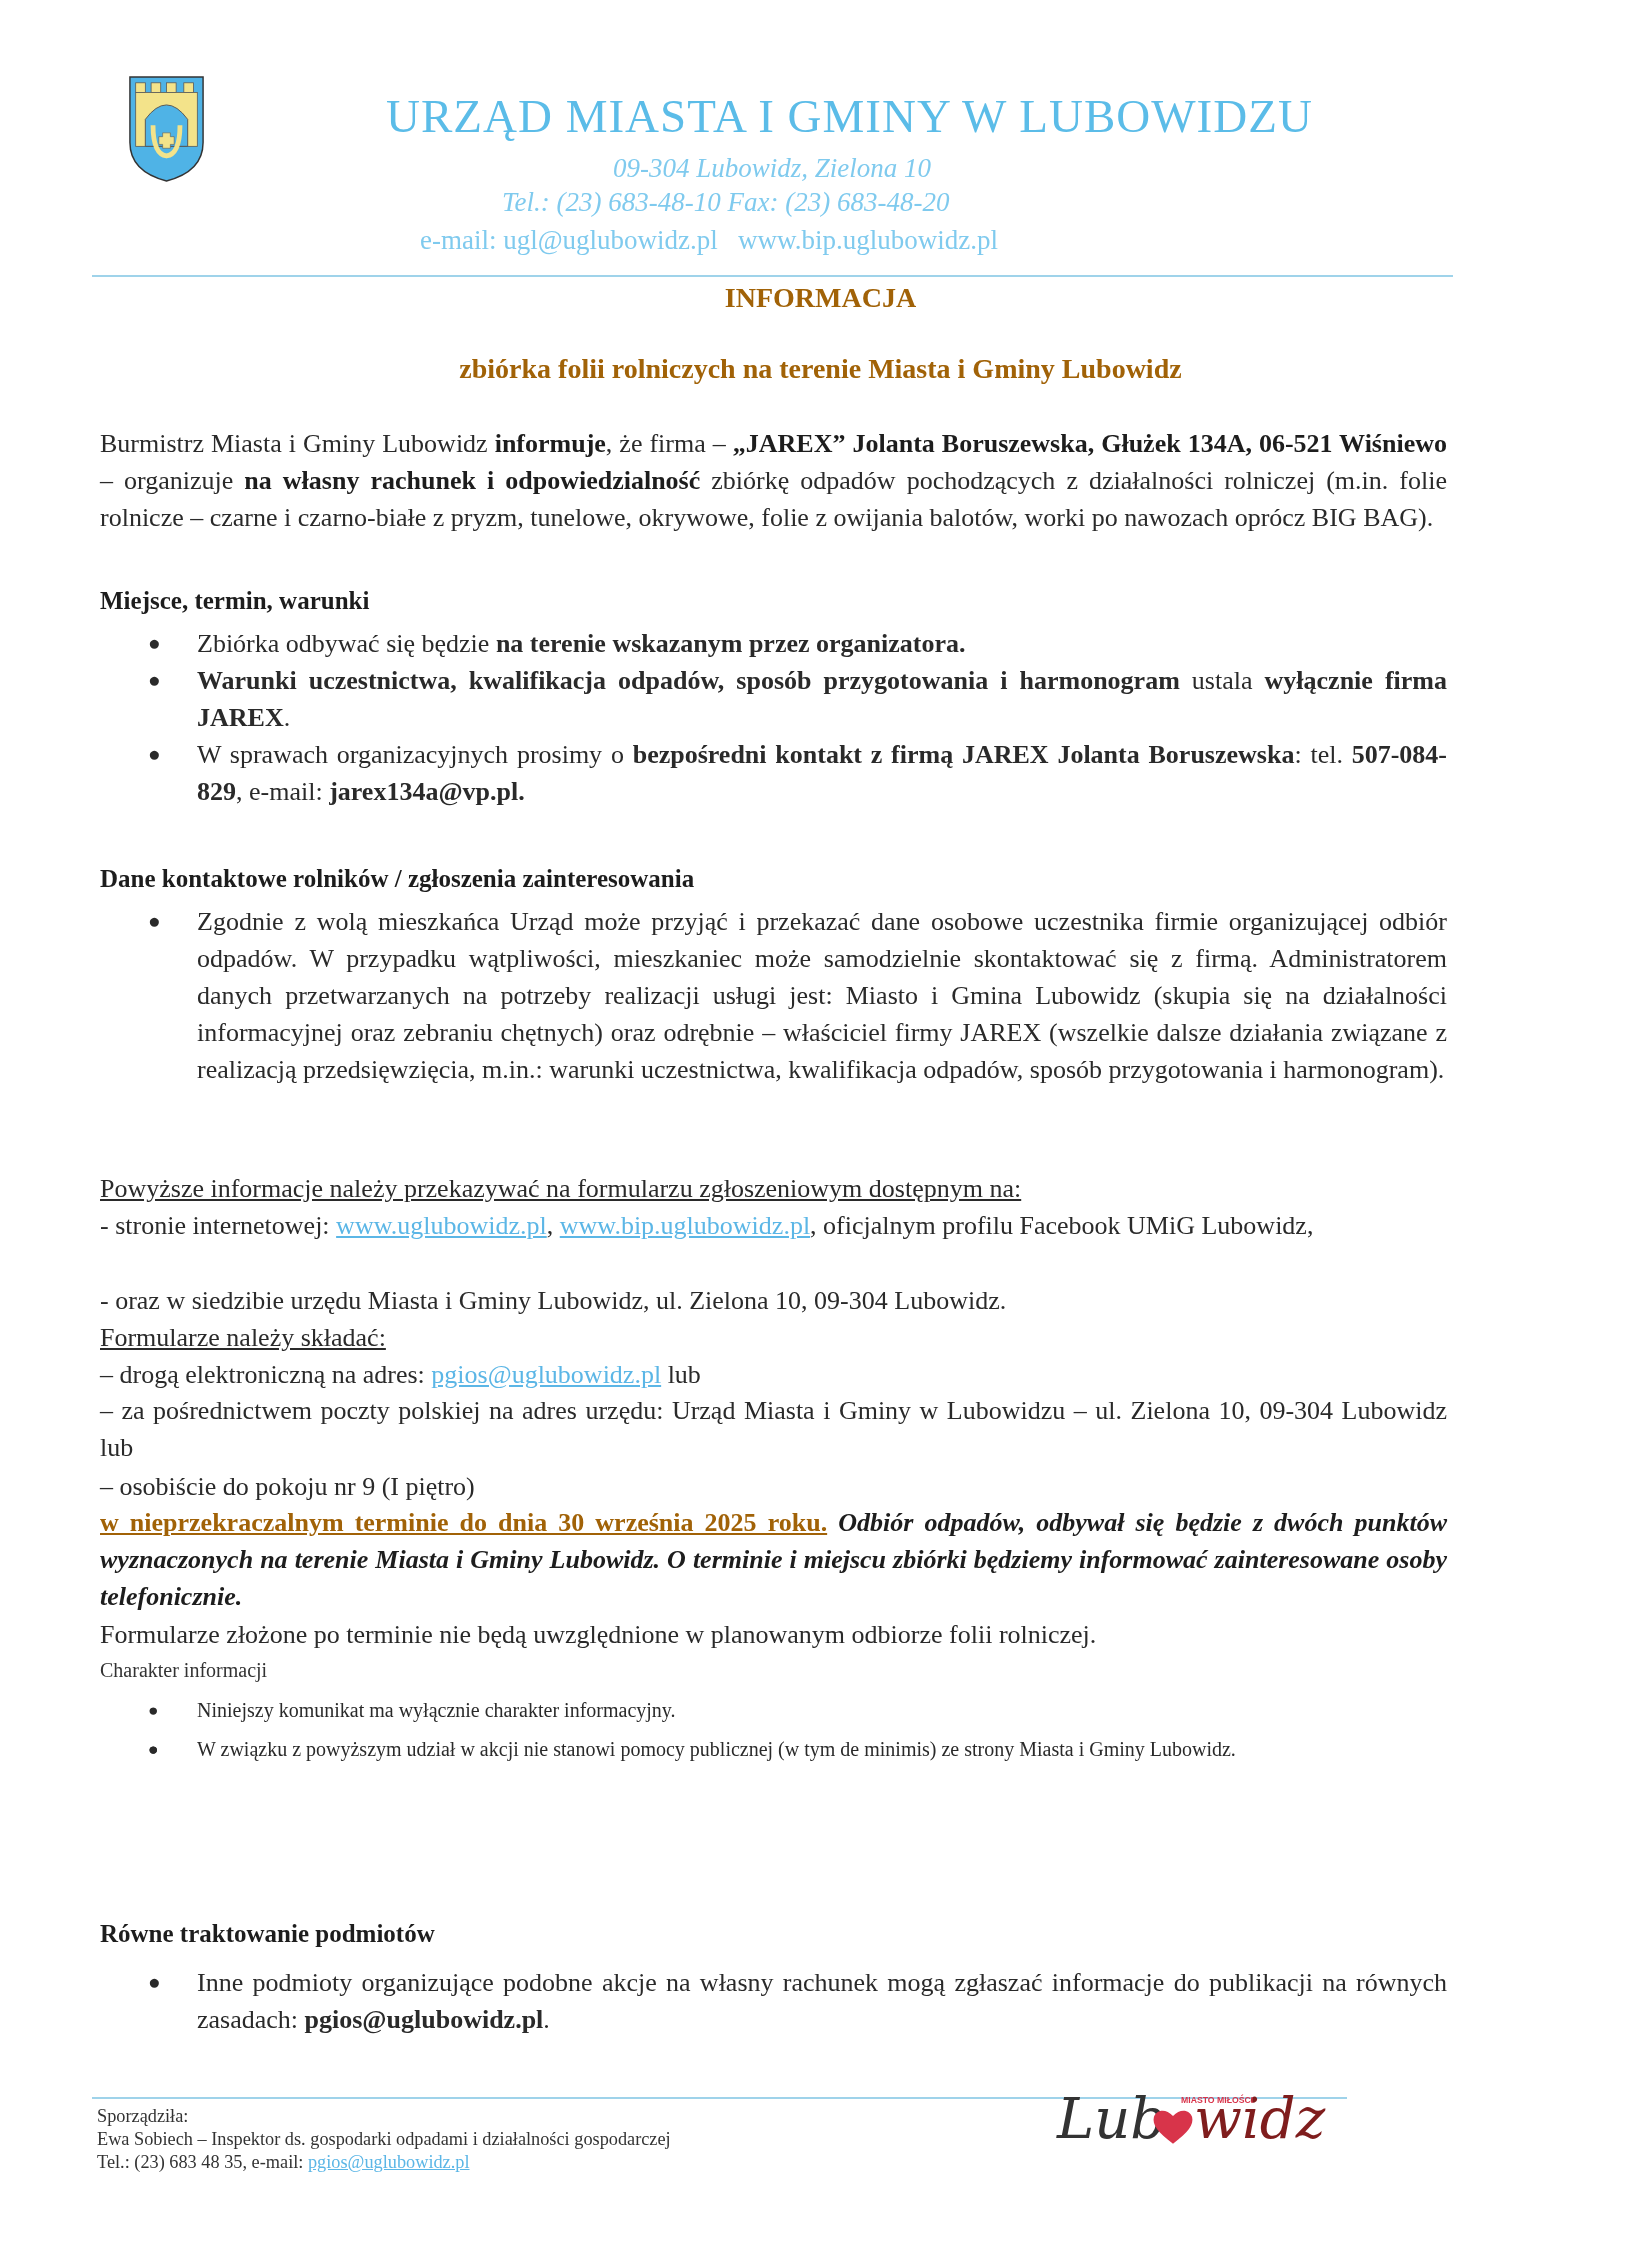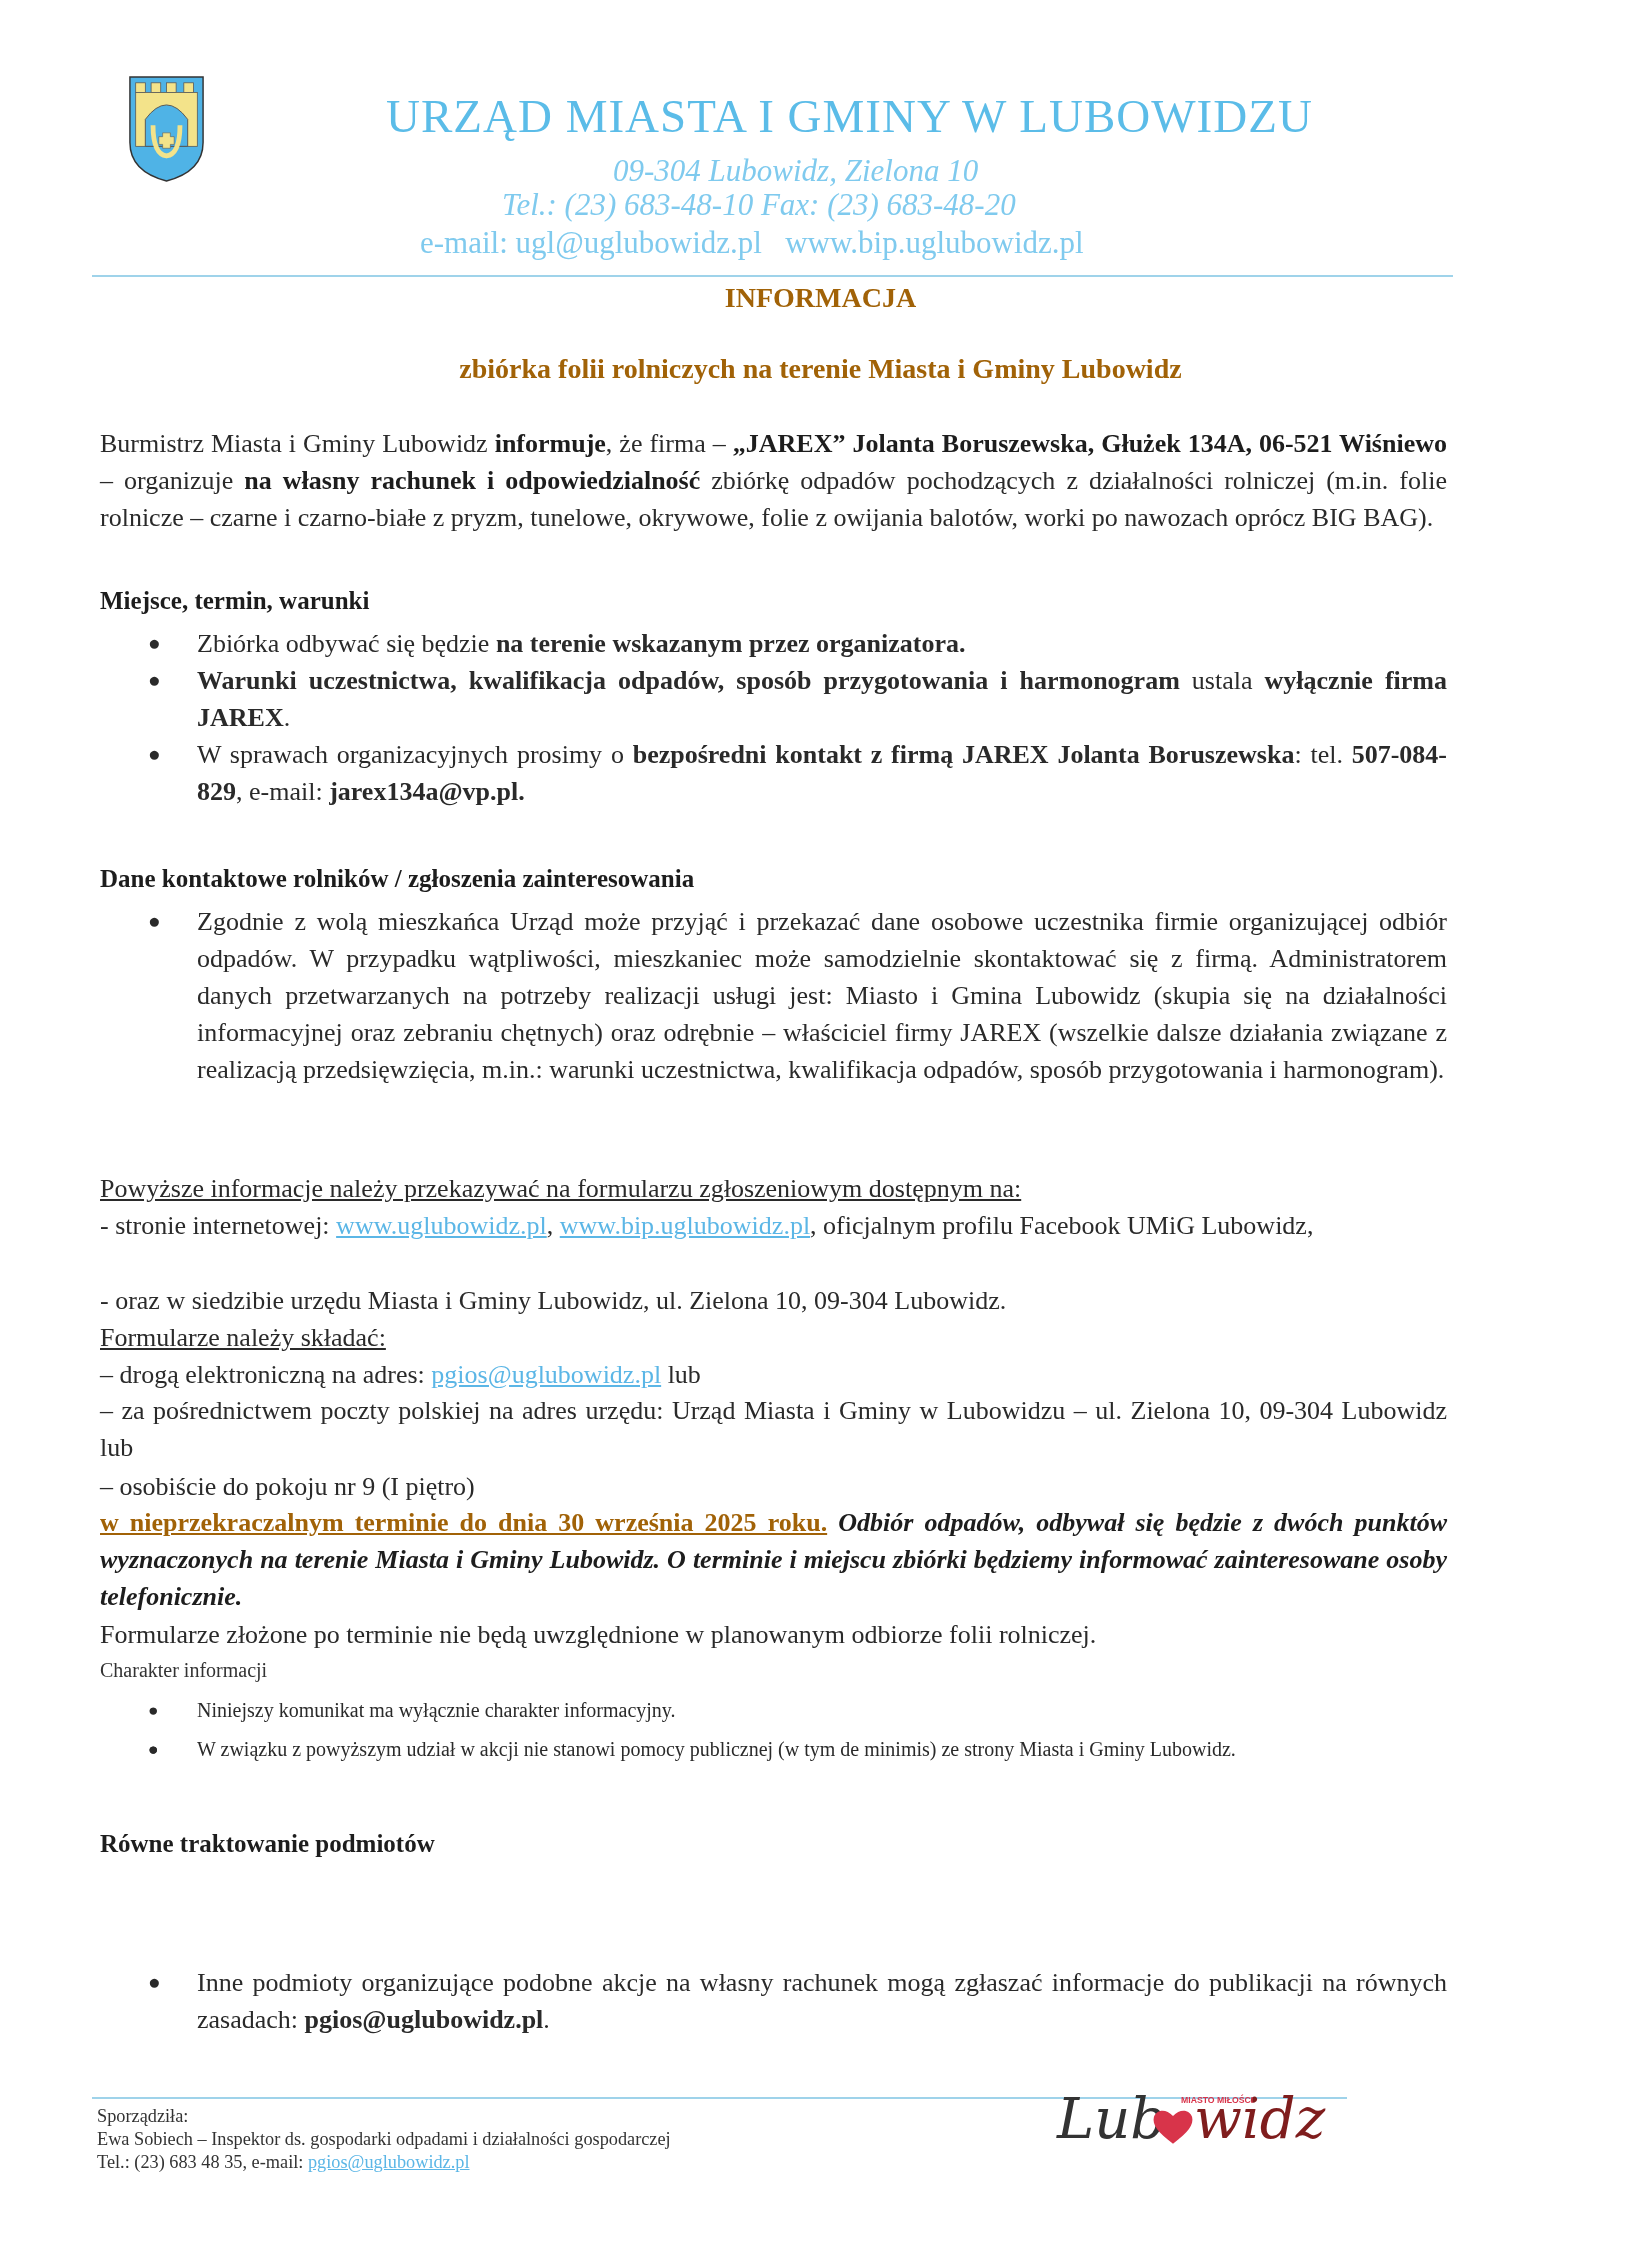--- a/index.html
+++ b/index.html
@@ -2,21 +2,21 @@
 <html><head>
 <meta charset="utf-8">
 <style>
   html, body { margin:0; padding:0; background:#ffffff; }
   body { width:1641px; height:2257px; position:relative; overflow:hidden;
          font-family:"Liberation Serif", "DejaVu Serif", serif; color:#2a2a2a; }
   .abs { position:absolute; }
   
   #crest { left:128px; top:75px; width:77px; height:108px; }
   .h-title { left:386px; top:89px; width:927px; font-size:47px; color:#5bbce8; letter-spacing:1px; white-space:nowrap; }
-  .h-line { white-space:nowrap; color:#7fcaee; font-size:31px; }
+  .h-line { white-space:nowrap; color:#7fcaee; font-size:27px; }
   .h-addr { left:613px; top:153px; font-style:italic; }
   .h-tel { left:502px; top:187px; font-style:italic; }
   .h-mail { left:420px; top:225px; }
   .h-rule { left:92px; top:275px; width:1361px; height:1.9px; background:#9fd3ea; }
   .title { left:0; width:1641px; text-align:center; font-weight:bold; font-size:28px; color:#a16207; }
   .p { left:100px; width:1347px; font-size:26px; line-height:37px; text-align:justify; }
   .p b { font-weight:bold; color:#1d1d1d; }
   .head { left:100px; font-size:25px; font-weight:bold; color:#1d1d1d; white-space:nowrap; }
   ul.bl { position:absolute; left:100px; width:1347px; margin:0; padding:0; list-style:none; font-size:26px; line-height:37px; }
   ul.bl li { position:relative; padding-left:97px; text-align:justify; margin-bottom:0; }
@@ -90,21 +90,21 @@
 </div>
 <div class="abs line" style="top:1616px;">Formularze złożone po terminie nie będą uwzględnione w planowanym odbiorze folii rolniczej.</div>
 
 <div class="abs" style="left:100px;top:1659px;font-size:20px;color:#333;">Charakter informacji</div>
 <ul class="bl small" style="top:1694px;">
   <li style="margin-bottom:5.8px;"><span class="bullet">●</span><span>Niniejszy komunikat ma wyłącznie charakter informacyjny.</span></li>
   <li style="margin-bottom:5.8px;"><span class="bullet">●</span></li>
   <li><span class="bullet">●</span><span>W związku z powyższym udział w akcji nie stanowi pomocy publicznej (w tym de minimis) ze strony Miasta i Gminy Lubowidz.</span></li>
 </ul>
 
-<div class="abs head" style="top:1830px;">Równe traktowanie podmiotów</div>
+<div class="abs head" style="top:1920px;">Równe traktowanie podmiotów</div>
 <ul class="bl" style="top:1964px;">
   <li><span class="bullet">●</span><span>Inne podmioty organizujące podobne akcje na własny rachunek mogą zgłaszać informacje do publikacji na równych zasadach: </span><b>pgios@uglubowidz.pl</b><span>.</span></li>
 </ul>
 
 <div class="abs f-rule"></div>
 <div class="abs foot" style="top:2105px;">Sporządziła:</div>
 <div class="abs foot" style="top:2128px;text-align:center;">Ewa Sobiech – Inspektor ds. gospodarki odpadami i działalności gospodarczej</div>
 <div class="abs foot" style="top:2151px;">
   <span>Tel.: (23) 683 48 35,   e-mail: </span><span class="link">pgios@uglubowidz.pl</span>
 </div>

